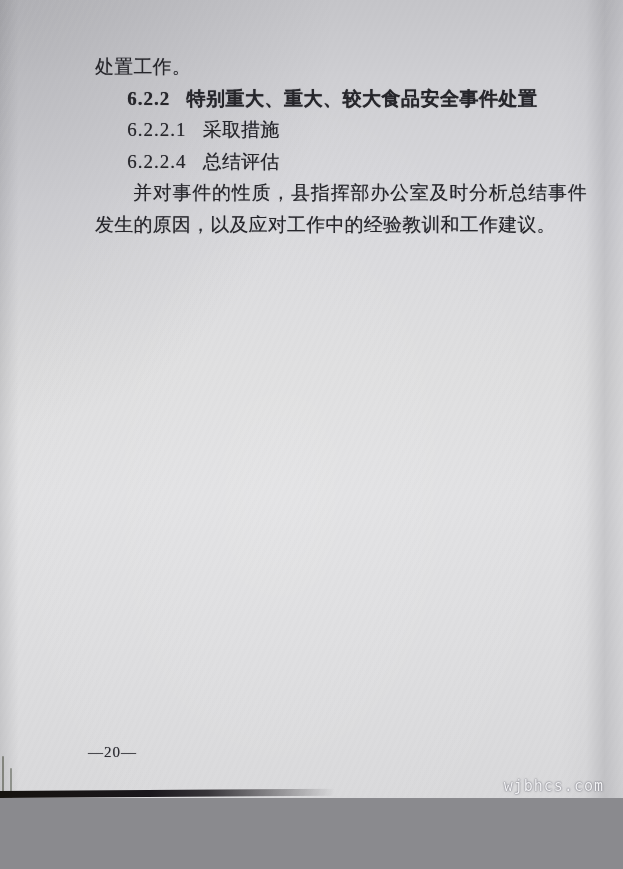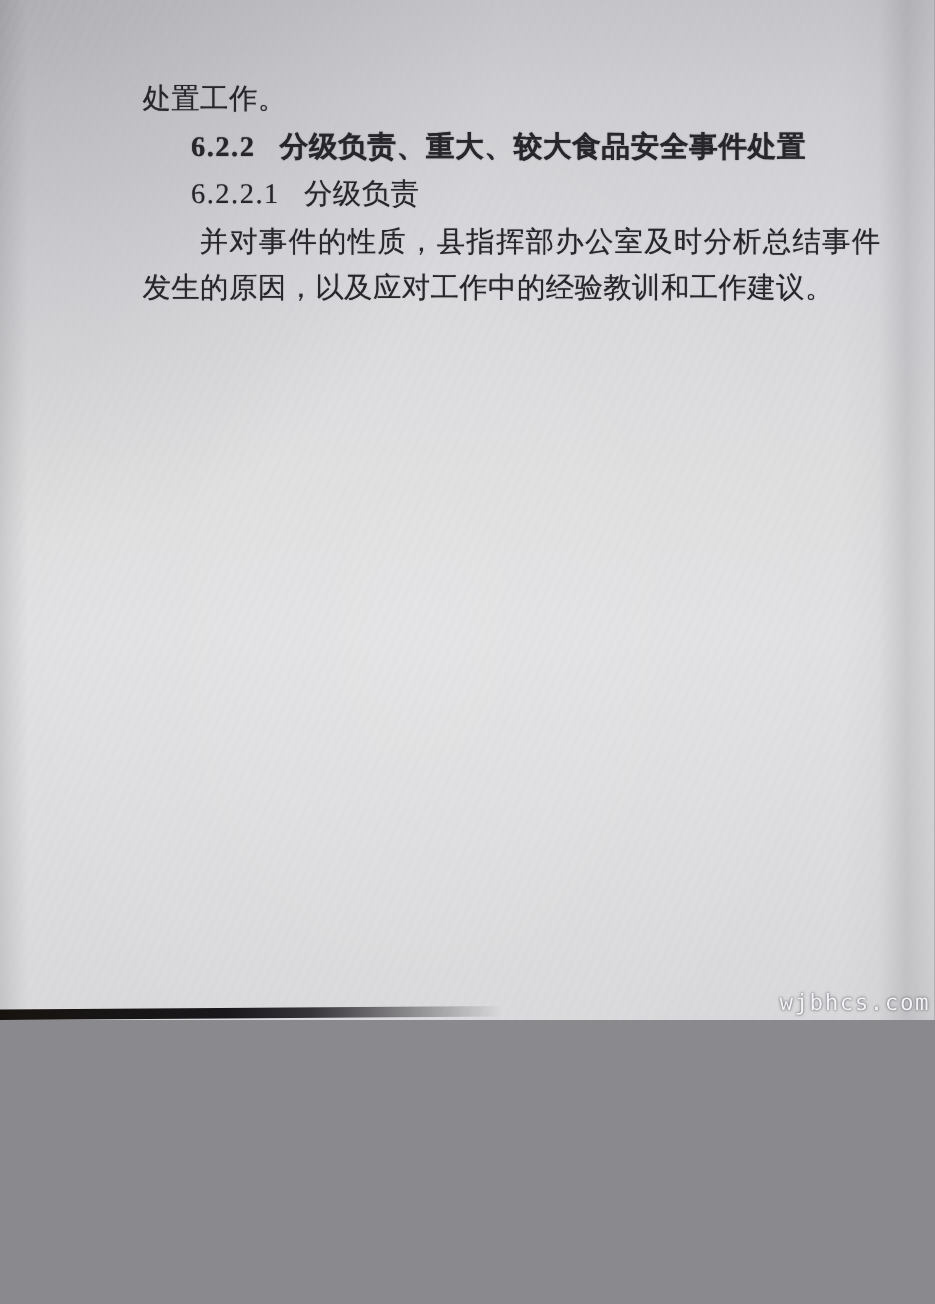--- a/index.html
+++ b/index.html
@@ -2,21 +2,21 @@
 <html><head>
 <meta charset="utf-8">
 <style>
   html, body { margin: 0; padding: 0; }
   body {
     width: 623px; height: 869px; overflow: hidden;
     background: #8a8a8e;
     font-family: "Liberation Serif", serif;
   }
   .photo {
-    position: relative; width: 623px; height: 680px; overflow: hidden;
+    position: relative; width: 623px; height: 798px; overflow: hidden;
     background: linear-gradient(180deg,
       #c5c5c9 0%, #cfcfd3 10%, #d8d8dc 26%,
       #dededf 46%, #e1e1e3 62%, #dedee0 78%, #d9d9db 100%);
   }
   .shading {
     position: absolute; inset: 0; pointer-events: none;
     background:
       radial-gradient(ellipse at 0% 0%, rgba(75,75,82,0.18), rgba(0,0,0,0) 38%),
       radial-gradient(ellipse at 45% 62%, rgba(255,255,255,0.10), rgba(0,0,0,0) 62%),
       linear-gradient(90deg, rgba(70,70,76,0.14) 0%, rgba(0,0,0,0) 3%),
@@ -42,21 +42,21 @@
     font-family: "Liberation Sans", sans-serif;
     font-weight: 700; letter-spacing: 0.5px;
     text-shadow: 0 0 0.8px rgba(30,30,36,0.75);
   }
   .page-number {
     position: absolute; left: 88px; top: 744px;
     color: #2b2b31; font-size: 15px; letter-spacing: 1px;
     text-shadow: 0 0 0.7px rgba(45,45,52,0.55);
   }
   .watermark {
-    position: absolute; right: 3px; bottom: 3px;
+    position: absolute; right: 19px; bottom: 3px;
     font-family: "DejaVu Sans Mono", monospace;
     font-size: 15px; letter-spacing: 1px;
     color: rgba(250,250,252,0.95);
     text-shadow: 0 0 2px rgba(105,105,115,0.95), 0 0 1px rgba(105,105,115,0.9);
   }
   .edge-line-a {
     position: absolute; left: 2px; top: 756px; width: 2px; height: 104px;
     background: rgba(72,77,62,0.55); border-radius: 1px;
   }
   .edge-line-b {
@@ -79,31 +79,32 @@
 <body>
 
 <div class="photo">
 
   <div class="shading"></div>
   <div class="texture"></div>
 
   <div class="content">
     <p class="cont">处置工作。</p>
 
-    <p class="heading heading-main"><span class="h-num">6.2.2</span><span class="h-title">分级负责、重大、较大食品安全事件处置</span></p>
+    <p class="heading heading-main"><span class="h-num">6.2.2</span><span class="h-title">特别重大、重大、较大食品安全事件处置</span></p>
 
 
-    <p class="heading"><span class="h-num">6.2.2.1</span><span class="h-title">分级负责</span></p>
+    <p class="heading"><span class="h-num">6.2.2.1</span><span class="h-title">采取措施</span></p>
 
 
 
 
 
 
 
+    <p class="heading"><span class="h-num">6.2.2.4</span><span class="h-title">总结评估</span></p>
 
     <p class="para">并对事件的性质，县指挥部办公室及时分析总结事件发生的原因，以及应对工作中的经验教训和工作建议。</p>
   </div>
 
   <div class="page-number">—20—</div>
 
   <div class="edge-line-a"></div>
   <div class="edge-line-b"></div>
   <div class="pencil-mark"></div>
   <div class="bottom-strip"></div>

